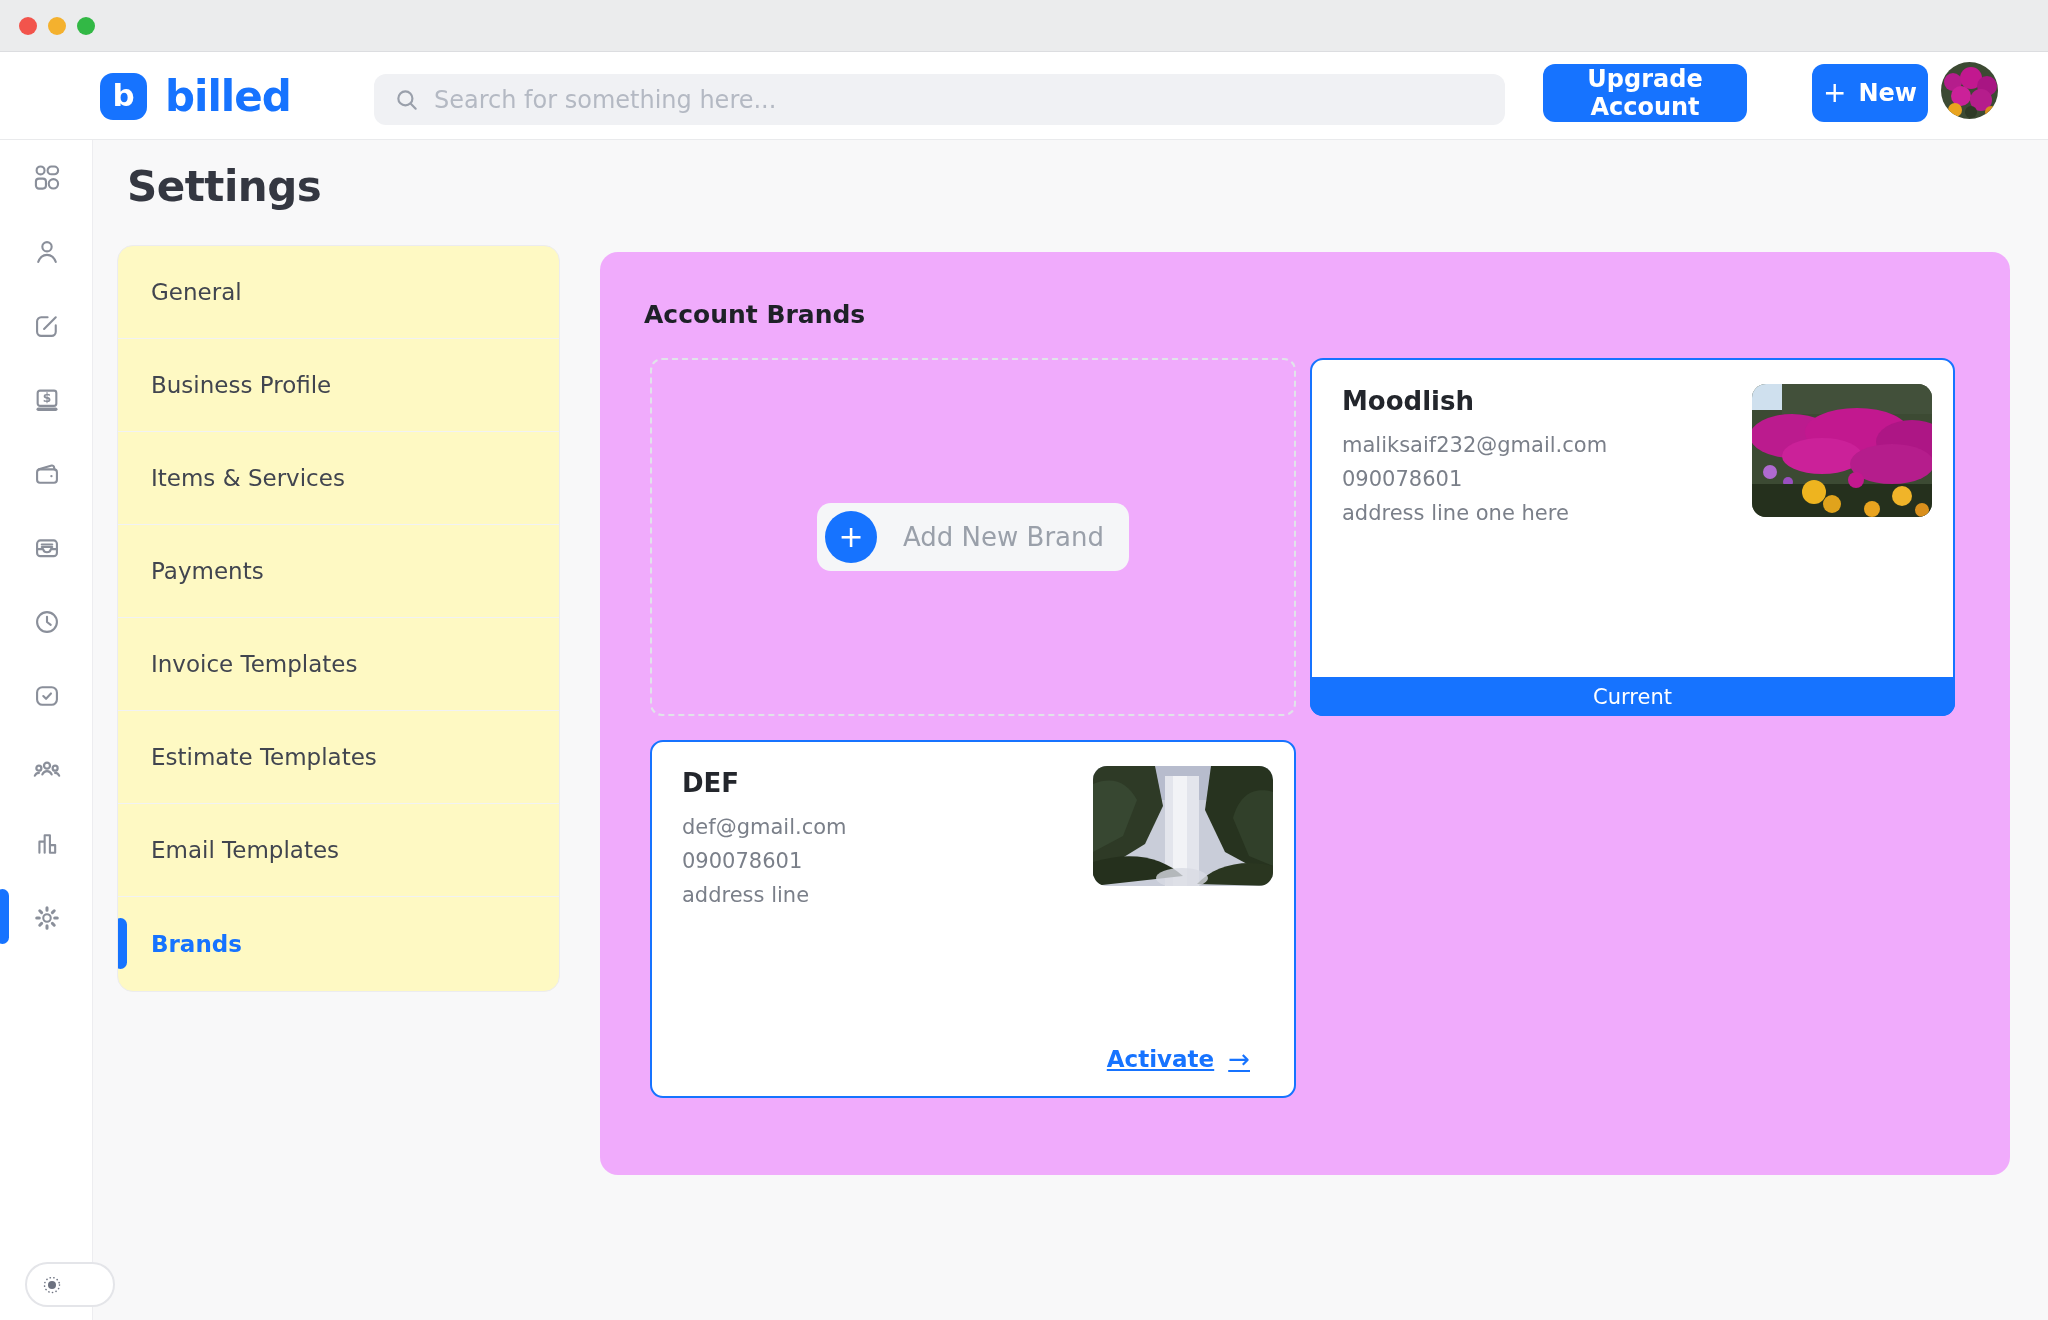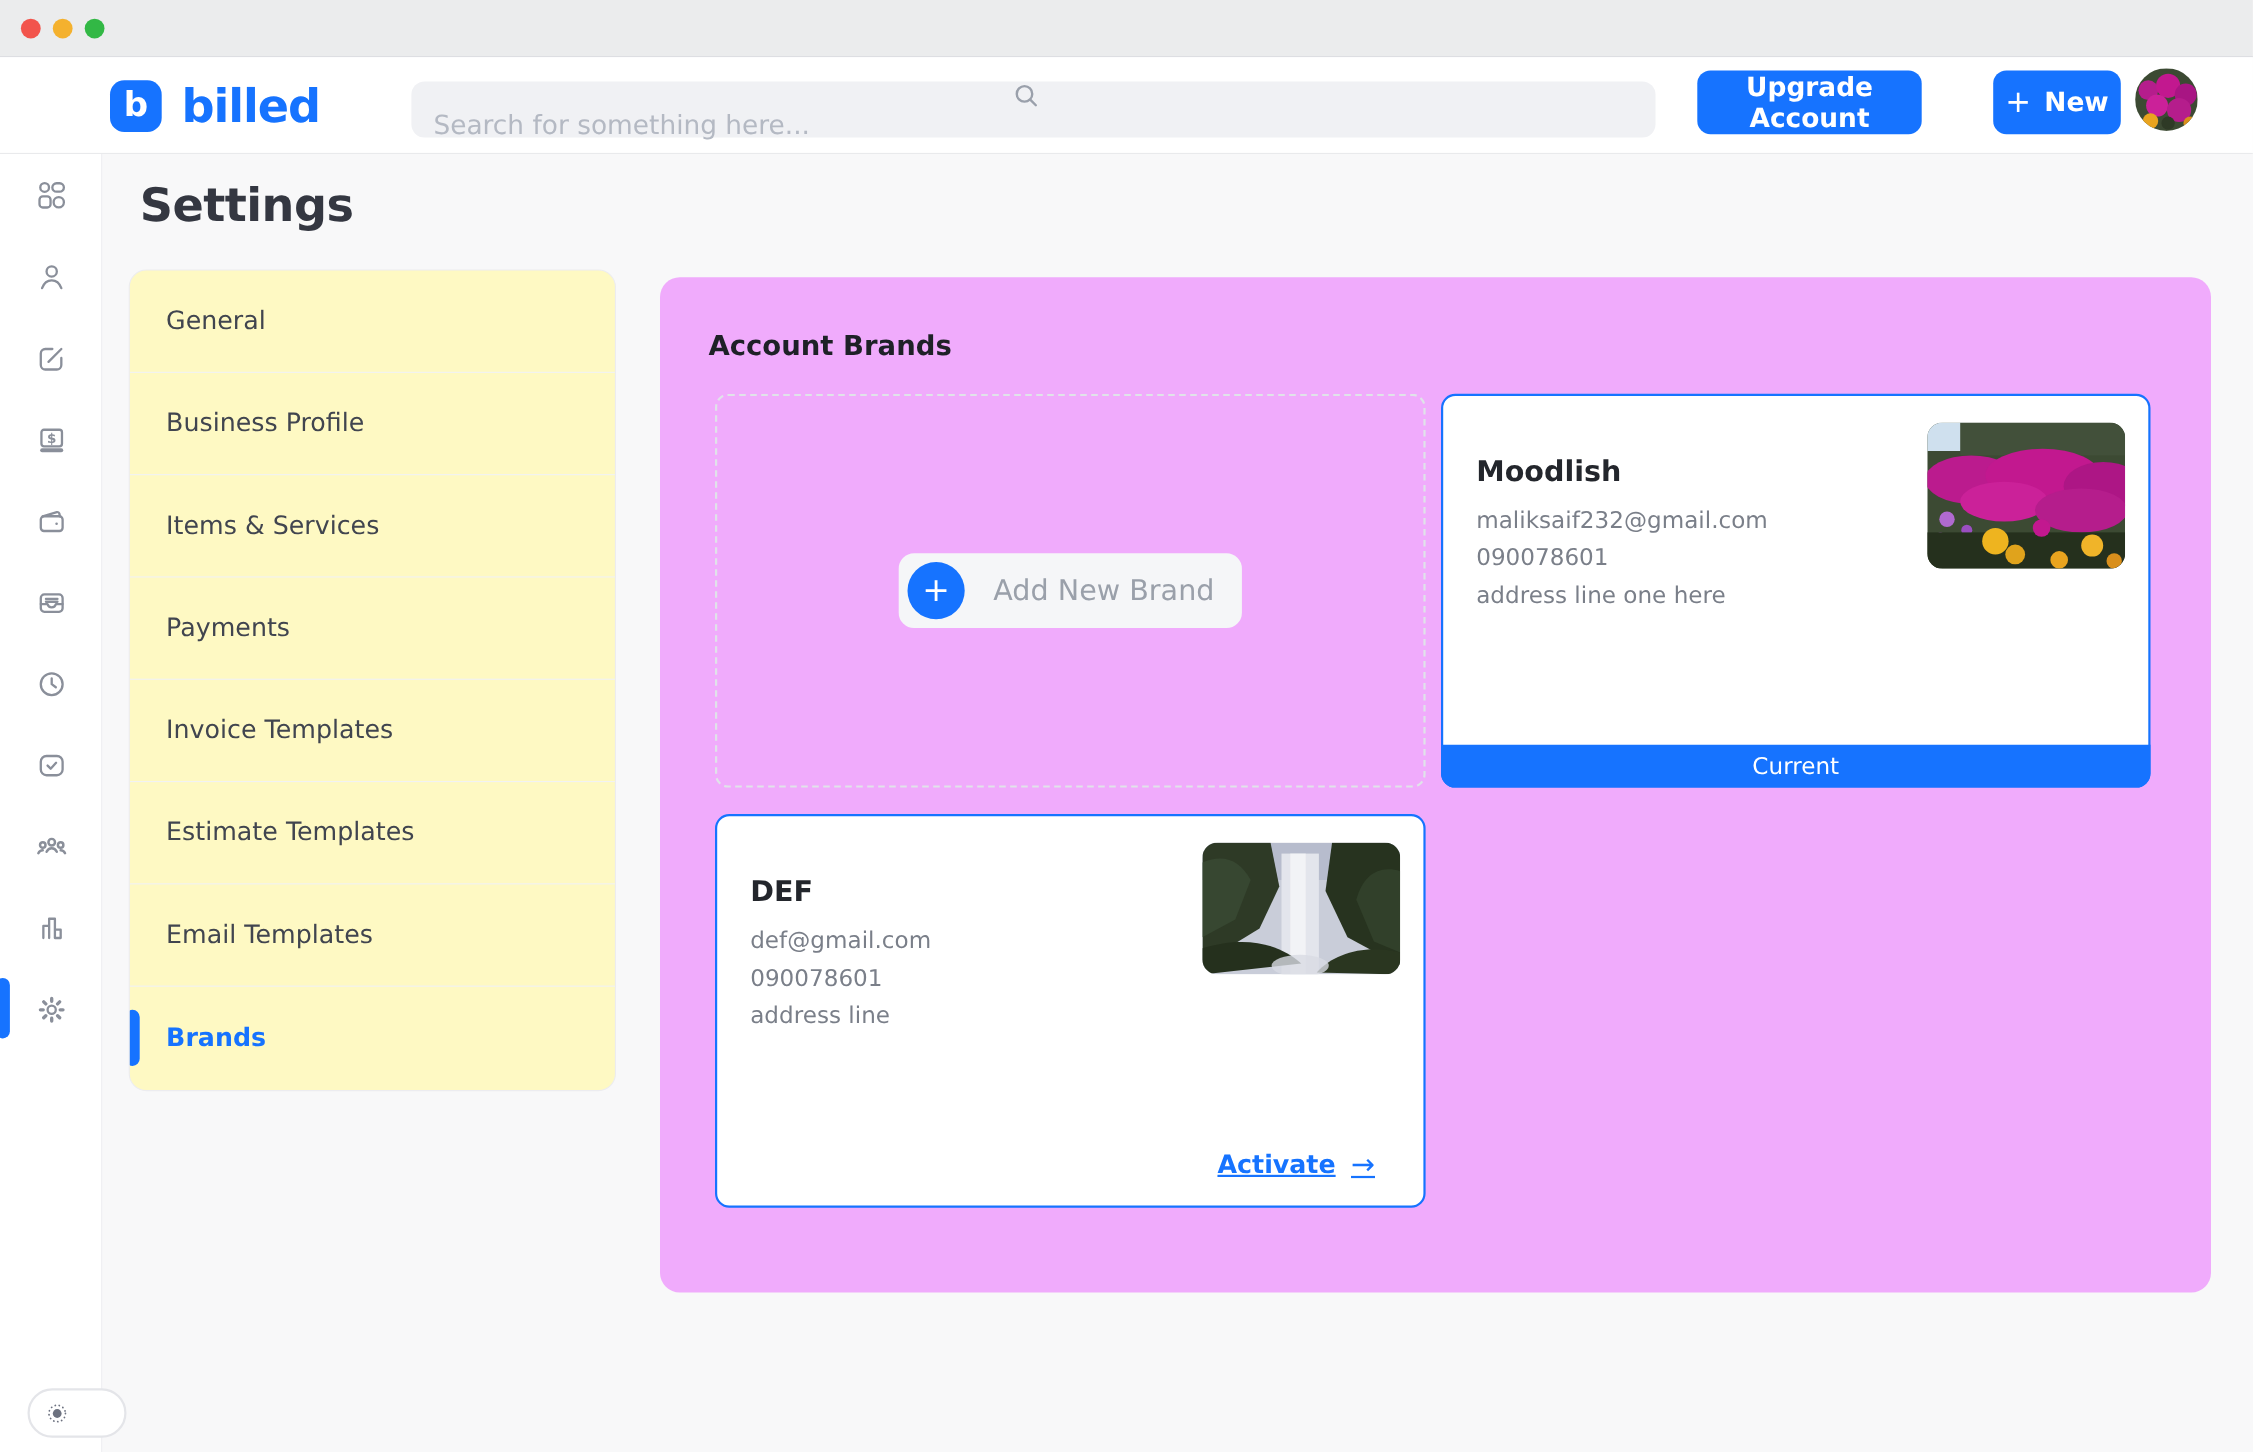--- a/index.html
+++ b/index.html
@@ -18,21 +18,21 @@
   
   .header { position:absolute; left:0; top:52px; width:2048px; height:88px;
     background:#ffffff; border-bottom:1px solid #e9eaec; }
   .logo { position:absolute; left:100px; top:20px; display:flex; align-items:center; gap:18px; }
   .logo-mark { width:47px; height:47px; border-radius:13px; background:#1673ff;
     color:#fff; font-size:31px; font-weight:700; display:flex; align-items:center;
     justify-content:center; padding-bottom:3px; }
   .logo-text { font-size:42px; font-weight:700; color:#1673ff; letter-spacing:-1px; }
 
   .search { position:absolute; left:374px; top:22px; width:1131px; height:51px;
-    background:#f0f1f4; border-radius:12px; display:flex; align-items:center; padding:0 20px;flex-direction:column; }
+    background:#f0f1f4; border-radius:12px; display:flex; align-items:center; padding:0 20px; }
   .search svg { flex:0 0 auto; margin-right:14px; }
   .search input { border:none; outline:none; background:transparent; width:100%;
     font-size:24px; color:#555a64; font-family:inherit; }
   .search input::placeholder { color:#b4b9c3; }
 
   .btn { position:absolute; top:12px; height:58px; border:none; cursor:pointer;
     background:#1673ff; color:#fff; border-radius:12px; font-family:inherit;
     font-size:24px; font-weight:700; display:flex; align-items:center; justify-content:center; }
   .btn-upgrade { left:1543px; width:204px; }
   .btn-new { left:1812px; width:116px; gap:12px; }
@@ -78,21 +78,21 @@
     display:flex; align-items:center; justify-content:center; }
   .add-btn { width:312px; height:68px; background:#f5f6f8; border:none; border-radius:14px;
     display:flex; align-items:center; padding-left:8px; gap:26px; cursor:pointer; font-family:inherit; }
   .add-plus { width:52px; height:52px; border-radius:50%; background:#1673ff; color:#fff;
     font-size:30px; font-weight:400; display:flex; align-items:center; justify-content:center;
     padding-bottom:2px; }
   .add-label { font-size:26px; color:#9aa0aa; }
 
   .brand-card { position:relative; border:2px solid #1673ff; border-radius:13px;
     background:#fff; padding:26px 30px; }
-  .brand-name { font-size:26px; font-weight:700; color:#23262c; margin-bottom:12px;margin-top:28px; }
+  .brand-name { font-size:26px; font-weight:700; color:#23262c; margin-bottom:12px; }
   .brand-line { font-size:21px; color:#7a7f89; line-height:34px; }
   .brand-img { position:absolute; top:24px; right:21px; border-radius:14px; overflow:hidden; }
   .brand-img.flowers { width:180px; height:133px; }
   .brand-img.waterfall { width:180px; height:120px; }
   .brand-img svg { display:block; }
   .current-bar { position:absolute; left:-2px; right:-2px; bottom:-2px; height:39px;
     background:#1673ff; border-radius:0 0 13px 13px; color:#fff; font-size:21px;
     display:flex; align-items:center; justify-content:center; }
   .activate-link { position:absolute; right:44px; bottom:22px; display:flex;
     align-items:center; gap:14px; color:#1673ff; font-size:23px; font-weight:700;

